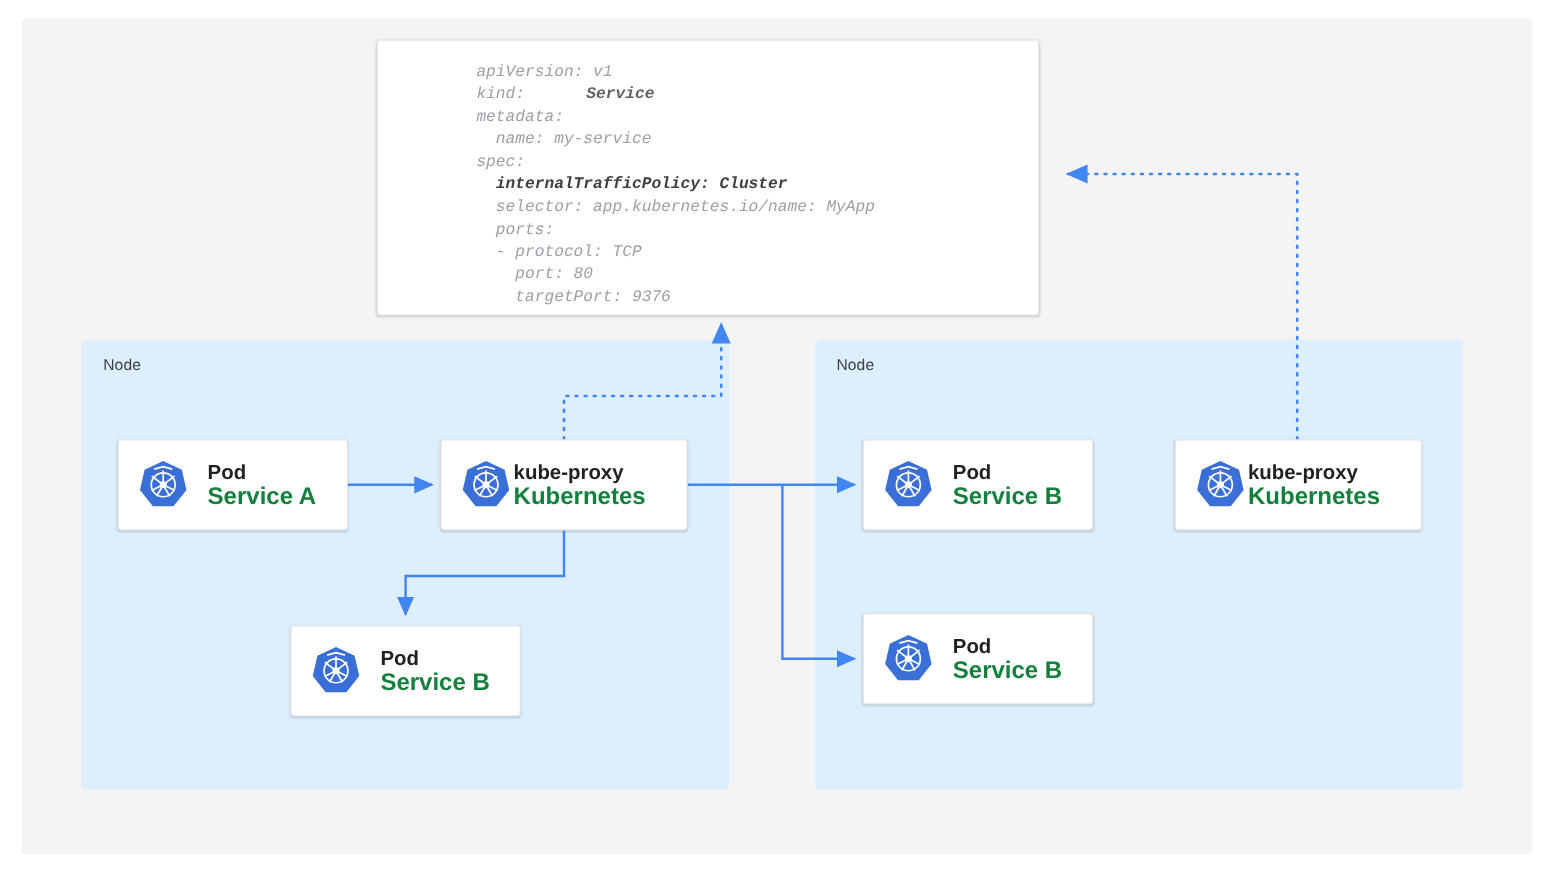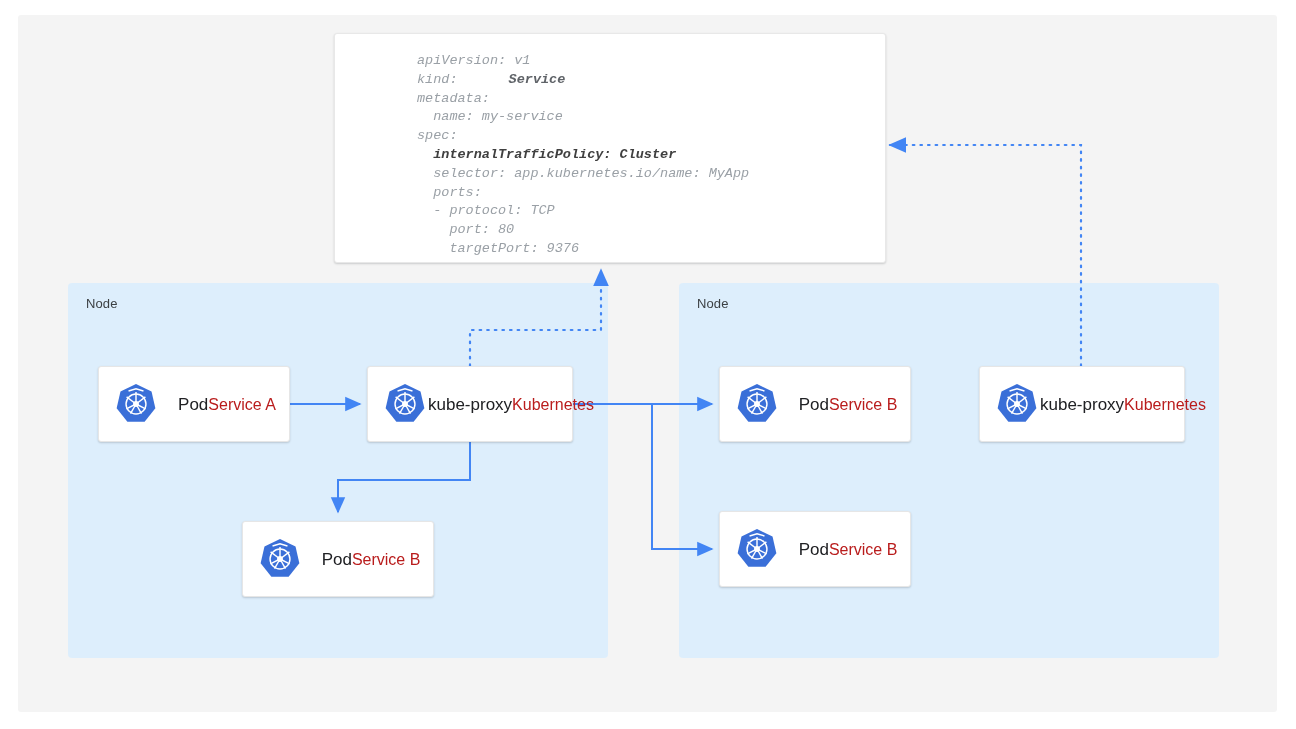--- a/index.html
+++ b/index.html
@@ -58,39 +58,39 @@
   }
   .card .k8s-icon {
     flex: 0 0 auto;
     width: 46px;
     height: 46px;
     margin-left: 14px;
   }
   .card .card-text {
     flex: 1 1 auto;
     display: flex;
-    flex-direction: row;
+    flex-direction: column;
     justify-content: center;
     padding-left: 14px;
     padding-right: 8px;
+    font-weight: bold;
   }
   .card .card-title {
     font-size: 17px;
     color: #202124;
     line-height: 21px;
     white-space: nowrap;
   }
   .card .card-sub {
-    font-size: 16px;
-    color: #b91c1c;
+    font-size: 20px;
+    color: #15803d;
     line-height: 21px;
     white-space: nowrap;
   }
   .card.center .card-text {
-    align-items: center;
     padding-left: 0;
   }
 
   
   .yaml-panel {
     position: absolute;
     background: #ffffff;
     border: 1px solid #e8e8e8;
     border-radius: 3px;
     box-shadow: 0 1px 2px rgba(60,64,67,.22);
@@ -155,21 +155,21 @@
 
     <path d="M573,404 L712,404" fill="none" stroke="#4285f4" stroke-width="2" marker-end="url(#arrowSolid)"></path>
 
     <path d="M652,404 L652,549 L712,549" fill="none" stroke="#4285f4" stroke-width="2" marker-end="url(#arrowSolid)"></path>
 
     <path d="M470,366 L470,330 L601,330 L601,270" fill="none" stroke="#4285f4" stroke-width="2.2" stroke-dasharray="1.6 6" stroke-linecap="round" marker-end="url(#arrowDot)"></path>
 
     <path d="M1081,366 L1081,145 L890,145" fill="none" stroke="#4285f4" stroke-width="2.2" stroke-dasharray="1.6 6" stroke-linecap="round" marker-end="url(#arrowDot)"></path>
   </svg>
 
-  <div class="yaml-panel" style="left:334px; top:33px; width:552px; height:230px;">
+  <div class="yaml-panel" style="left:314px; top:33px; width:552px; height:230px;">
     <div class="yaml-body"><div class="yaml-line">apiVersion: v1</div><div class="yaml-line">kind: <span class="strong-seg">Service</span></div><div class="yaml-line">metadata:</div><div class="yaml-line">  name: my-service</div><div class="yaml-line">spec:</div><div class="yaml-line strong">  internalTrafficPolicy: Cluster</div><div class="yaml-line">  selector: app.kubernetes.io/name: MyApp</div><div class="yaml-line">  ports:</div><div class="yaml-line">  - protocol: TCP</div><div class="yaml-line">    port: 80</div><div class="yaml-line">    targetPort: 9376</div></div>
   </div>
 
   <div class="card" style="left:98px; top:366px; width:192px; height:76px;">
     <span class="k8s-icon">
       <svg viewBox="0 0 48 48" width="46" height="46">
         <path d="M24 3.2 L40.2 11.0 L44.2 28.5 L33.0 42.6 L15.0 42.6 L3.8 28.5 L7.8 11.0 Z" fill="#3a6fd8"></path>
         <g stroke="#ffffff" stroke-width="1.5" fill="none">
           <circle cx="24" cy="24" r="10.4"></circle>
           <circle cx="24" cy="24" r="3.1" fill="#ffffff" stroke="none"></circle>

